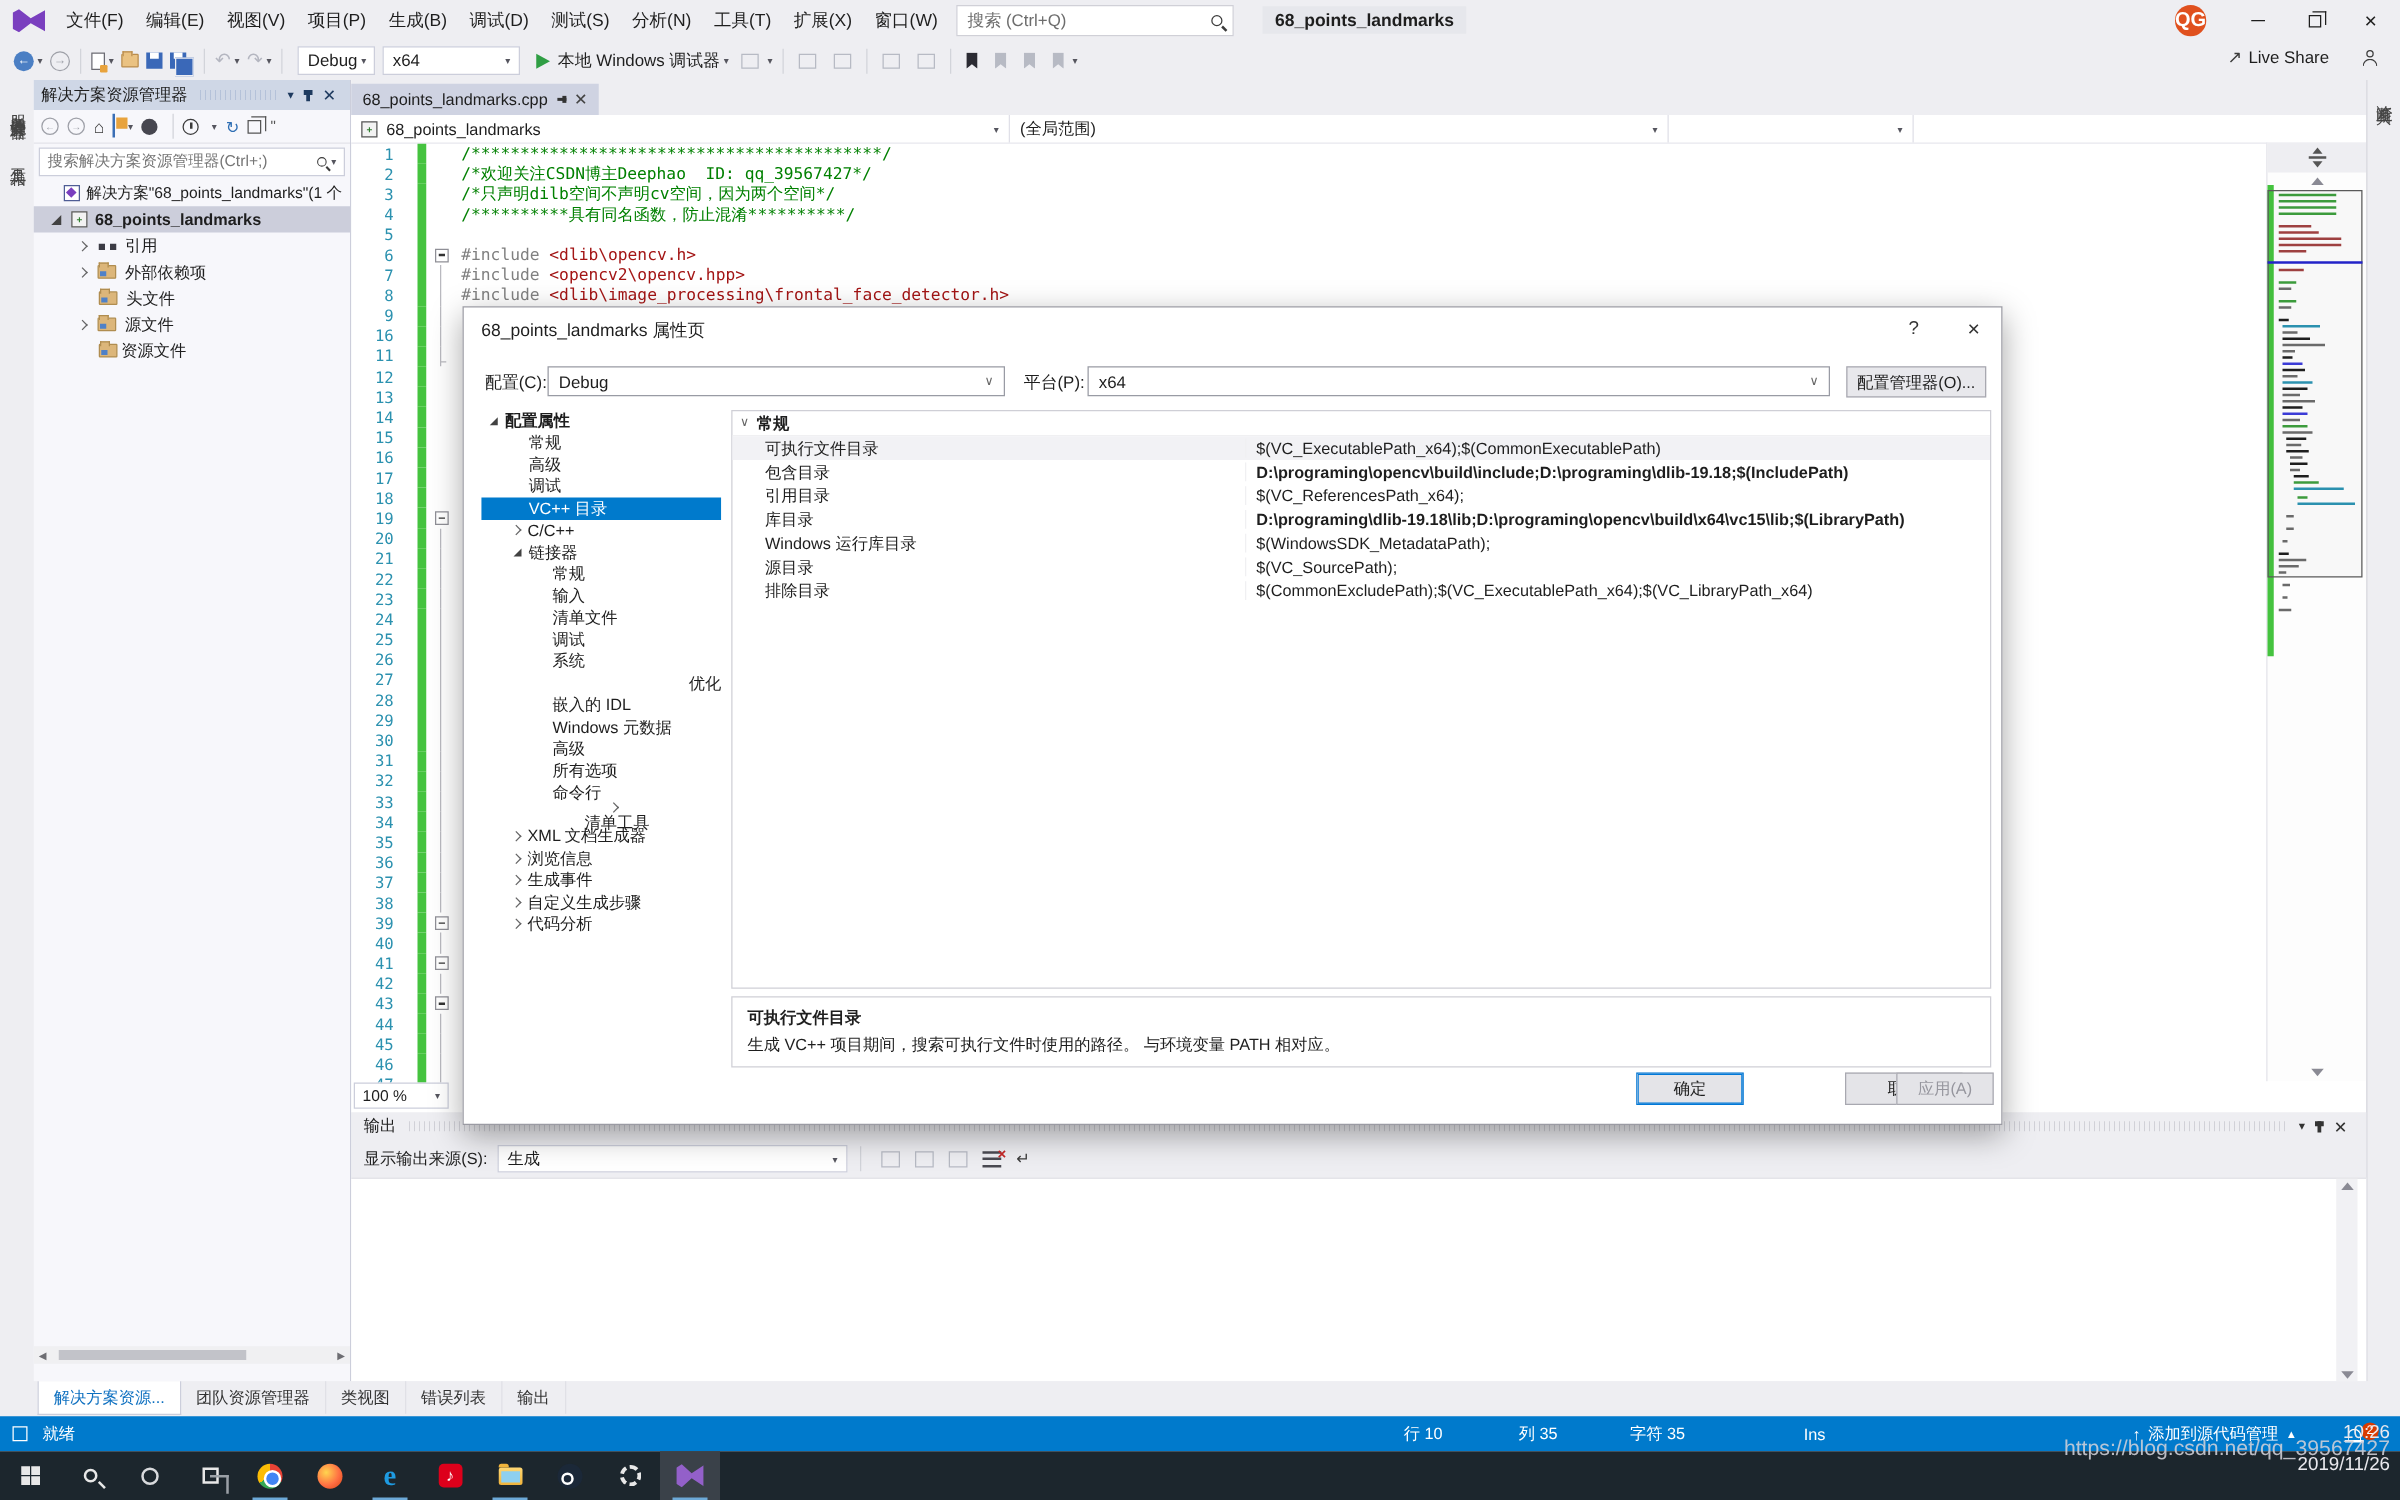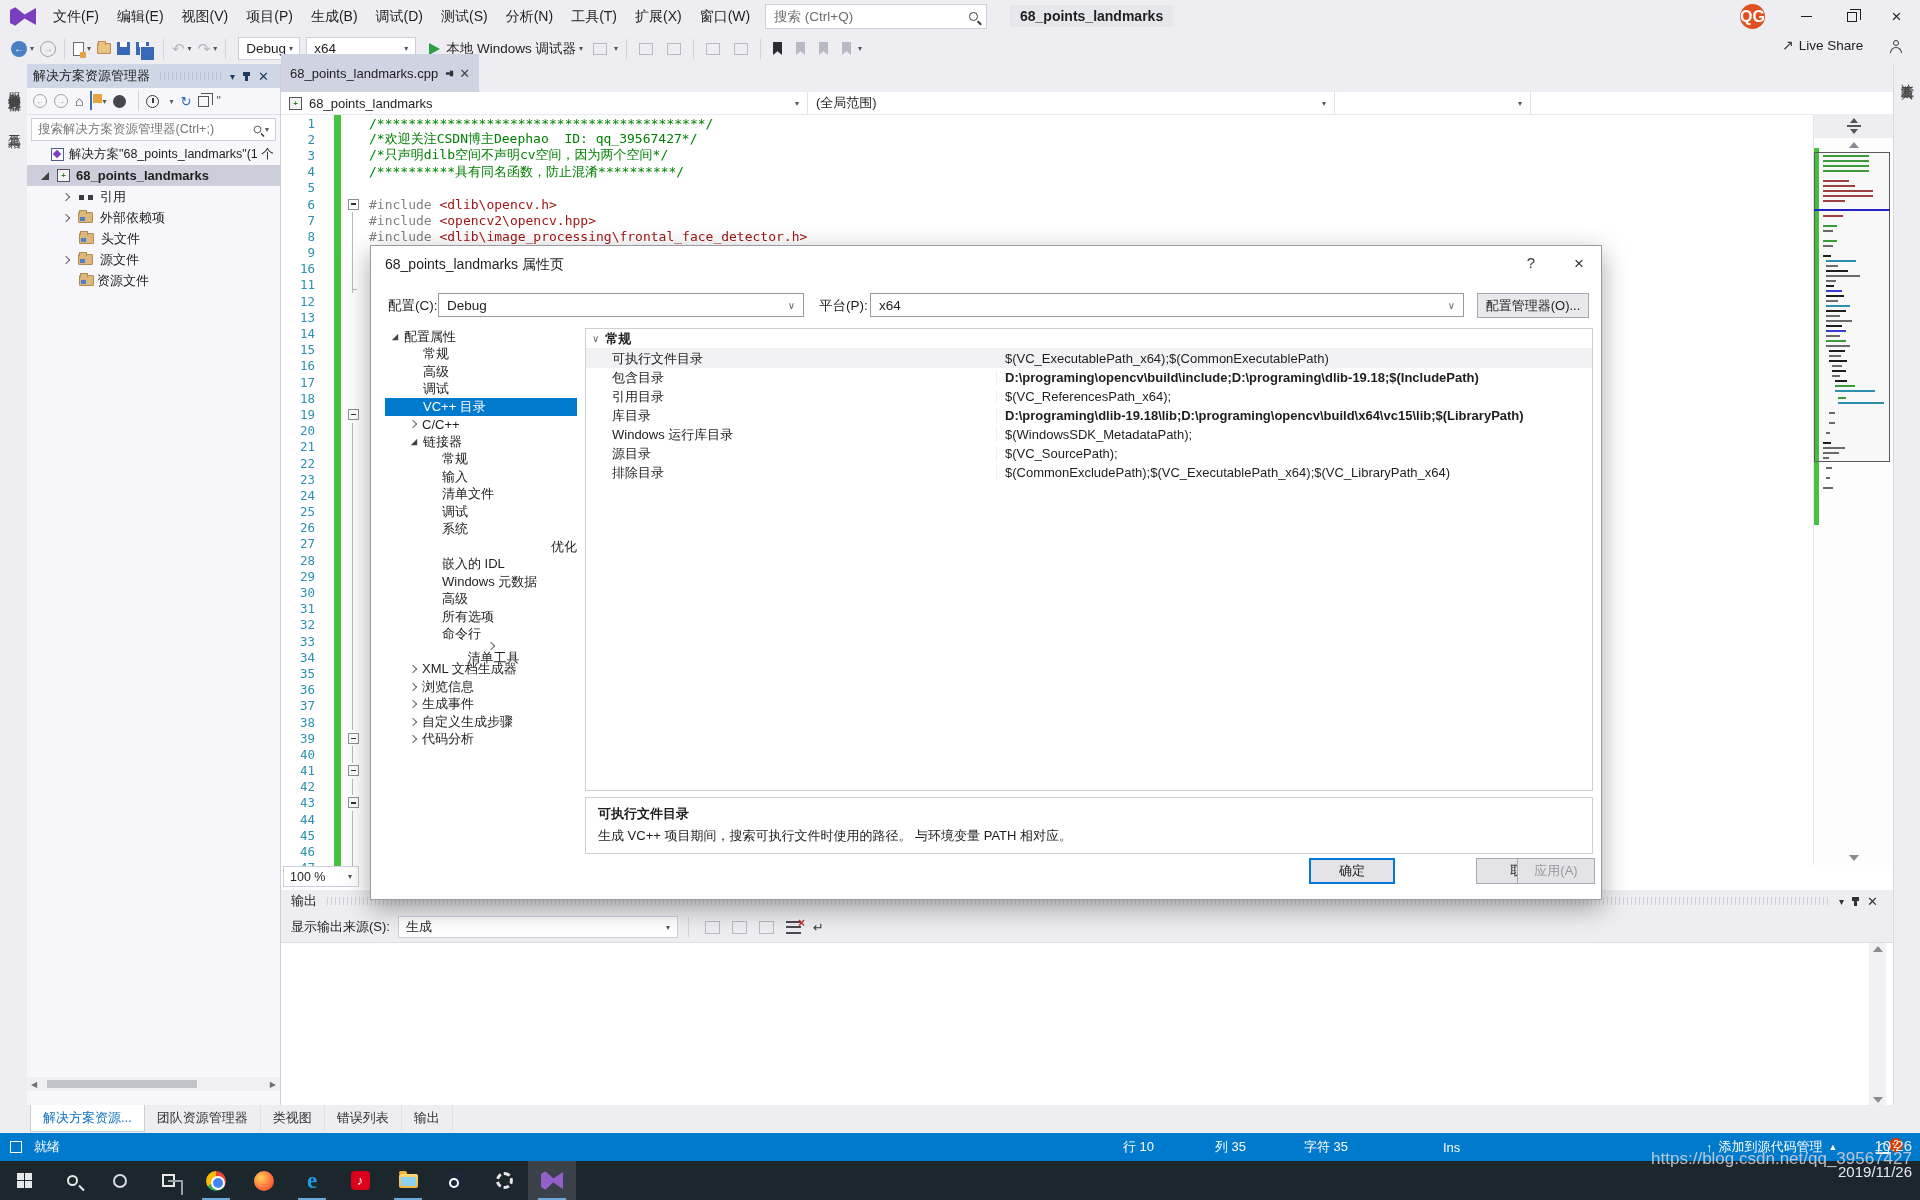--- a/index.html
+++ b/index.html
@@ -92,21 +92,21 @@
   .fold-ic { width:15px; height:11px; background:#dcb67a; border:1px solid #b08d50; border-radius:1px; position:relative; flex:none; }
   .fold-ic::before { content:""; position:absolute; left:0; top:-3px; width:6px; height:3px; background:#dcb67a; border:1px solid #b08d50; border-bottom:none; }
   .fold-ic.dep::after { content:""; position:absolute; left:1px; bottom:1px; width:5px; height:4px; background:#4f81c8; }
   #se-hscroll { position:absolute; left:0; bottom:14px; width:253px; height:14px; background:#f0f0f2; display:flex; align-items:center; }
   .scr-arr { font-size:8px; color:#6d6d72; padding:0 4px; }
   #se-thumb { width:150px; height:8px; background:#c2c3c9; margin-left:6px; }
 
   
   #editor { position:absolute; left:281px; top:64px; width:1612px; height:826px; background:#fff; }
   #tabstrip { position:absolute; left:0; top:0; width:100%; height:28px; background:#eeeef2; }
-  #doc-tab { position:absolute; left:0; bottom:0; height:38px; background:#cfd3e2; display:flex; align-items:center; padding:0 9px; font-size:13px; }
+  #doc-tab { position:absolute; left:0; bottom:0; height:25px; background:#cfd3e2; display:flex; align-items:center; padding:0 9px; font-size:13px; }
   #doc-tab .pin { transform:rotate(90deg) scale(.8); margin:0 4px 0 10px; }
   #doc-tab .xg { color:#444; margin-left:4px; }
   #navbar { position:absolute; left:0; top:28px; width:100%; height:23px; background:#fff; border-bottom:1px solid #e7e7ee; display:flex; }
   .nav-combo { height:100%; border-right:1px solid #e0e0e8; display:flex; align-items:center; font-size:13px; padding:0 8px; }
   .nav-combo .cv { flex:1; }
   #code-lines { position:absolute; left:0; top:51px; width:1260px; }
   .code-row { display:flex; height:16.2px; align-items:center; }
   .ln { width:53px; text-align:right; padding-right:19px; color:#2b91af; font-family:"DejaVu Sans Mono",monospace; font-size:12.5px; flex:none; }
   .chg { width:7px; height:100%; background:#45c33f; flex:none; }
   .fold { width:24px; height:100%; position:relative; flex:none; display:flex; align-items:center; justify-content:center; }
@@ -951,21 +951,21 @@
     <span class="cv">Debug</span>
     <span class="vcaret">∨</span>
   </div>
   <span class="dlg-label abs" style="left:448px;top:51px">平台(P):</span>
   <div class="dlg-combo" style="left:499px;top:47px;width:594px">
     <span class="cv">x64</span>
     <span class="vcaret">∨</span>
   </div>
   <div id="cfgmgr-btn">配置管理器(O)...</div>
   <div id="ptree">
-      <div class="ptree-row" style="padding-left: 6px;">
+      <div class="ptree-row" style="padding-left: 6px; font-weight: bold;">
         <span class="tri-open"></span>
         <span>配置属性</span>
       </div>
       <div class="ptree-row" style="padding-left: 25px;">
         <span style="width: 13px; flex: 0 0 auto;"></span>
         <span>常规</span>
       </div>
       <div class="ptree-row" style="padding-left: 25px;">
         <span style="width: 13px; flex: 0 0 auto;"></span>
         <span>高级</span>

